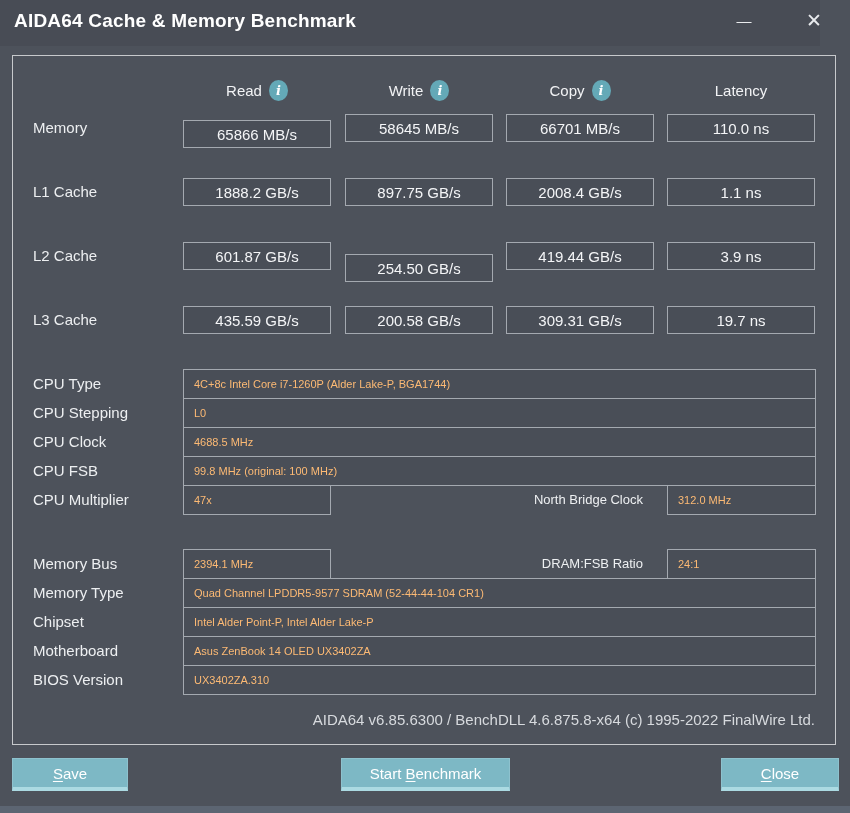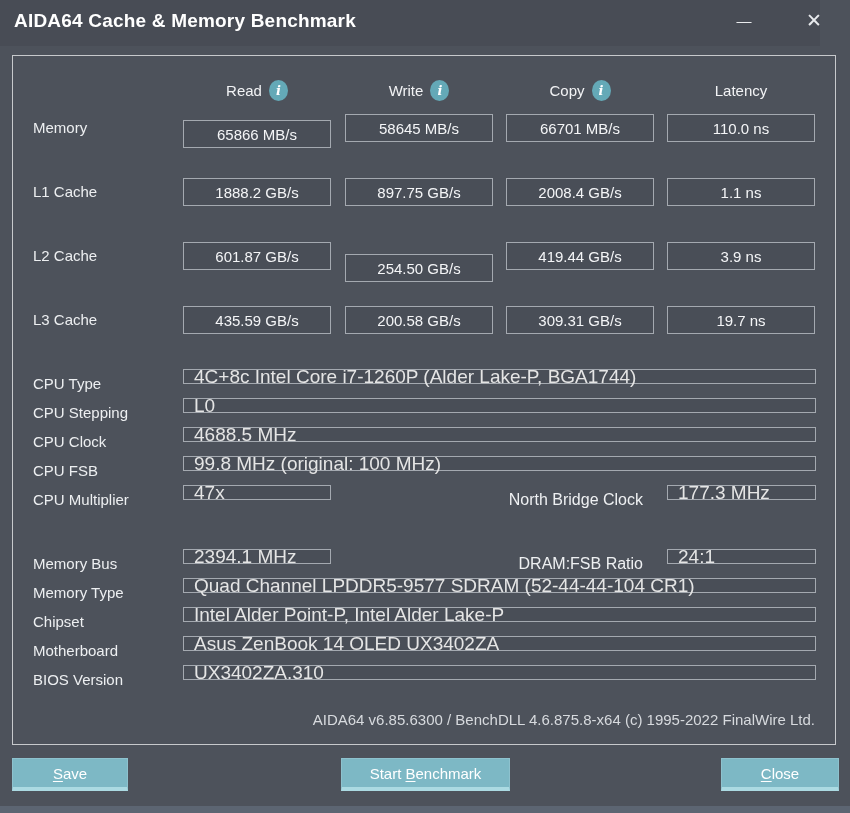--- a/index.html
+++ b/index.html
@@ -57,33 +57,33 @@
   }
 
   .vbox {
     position:absolute; width:148px; height:28px;
     background:#494e57; border:1px solid #a4a9b0;
     display:flex; align-items:center; justify-content:center;
     color:#f4f5f7; font-size:15px; white-space:nowrap;
   }
 
   .ibox {
-    position:absolute; height:15px;
+    position:absolute; height:30px;
     background:#494e57; border:1px solid #a4a9b0;
     display:flex; align-items:center;
     padding-left:10px;
-    color:#e5e5e5; font-size:19px; white-space:nowrap;
+    color:#fdba74; font-size:11px; white-space:nowrap;
   }
   .ibox.full  { left:170px; width:633px; }
   .ibox.small { left:170px; width:148px; }
   .ibox.right { left:654px; width:149px; }
 
   .side-label {
     position:absolute; right:192px; height:30px; line-height:30px;
-    color:#eef0f2; font-size:16px; white-space:nowrap;
+    color:#eef0f2; font-size:13px; white-space:nowrap;
   }
 
   .footer-text {
     position:absolute; right:20px; top:655px;
     color:#d7dade; font-size:15px; white-space:nowrap;
   }
 
   
   .btn {
     position:absolute; top:758px; height:33px;
@@ -169,21 +169,21 @@
 
     <div class="row-label" style="top:371px;height:30px;line-height:30px">CPU Clock</div>
     <div class="ibox full" style="top:371px">4688.5 MHz</div>
 
     <div class="row-label" style="top:400px;height:30px;line-height:30px">CPU FSB</div>
     <div class="ibox full" style="top:400px">99.8 MHz  (original: 100 MHz)</div>
 
     <div class="row-label" style="top:429px;height:30px;line-height:30px">CPU Multiplier</div>
     <div class="ibox small" style="top:429px">47x</div>
     <div class="side-label" style="top:429px">North Bridge Clock</div>
-    <div class="ibox right" style="top:429px">177.3 MHz</div>
+    <div class="ibox right" style="top:429px">312.0 MHz</div>
 
     <div class="row-label" style="top:493px;height:30px;line-height:30px">Memory Bus</div>
     <div class="ibox small" style="top:493px">2394.1 MHz</div>
     <div class="side-label" style="top:493px">DRAM:FSB Ratio</div>
     <div class="ibox right" style="top:493px">24:1</div>
 
     <div class="row-label" style="top:522px;height:30px;line-height:30px">Memory Type</div>
     <div class="ibox full" style="top:522px">Quad Channel LPDDR5-9577 SDRAM  (52-44-44-104 CR1)</div>
 
     <div class="row-label" style="top:551px;height:30px;line-height:30px">Chipset</div>

